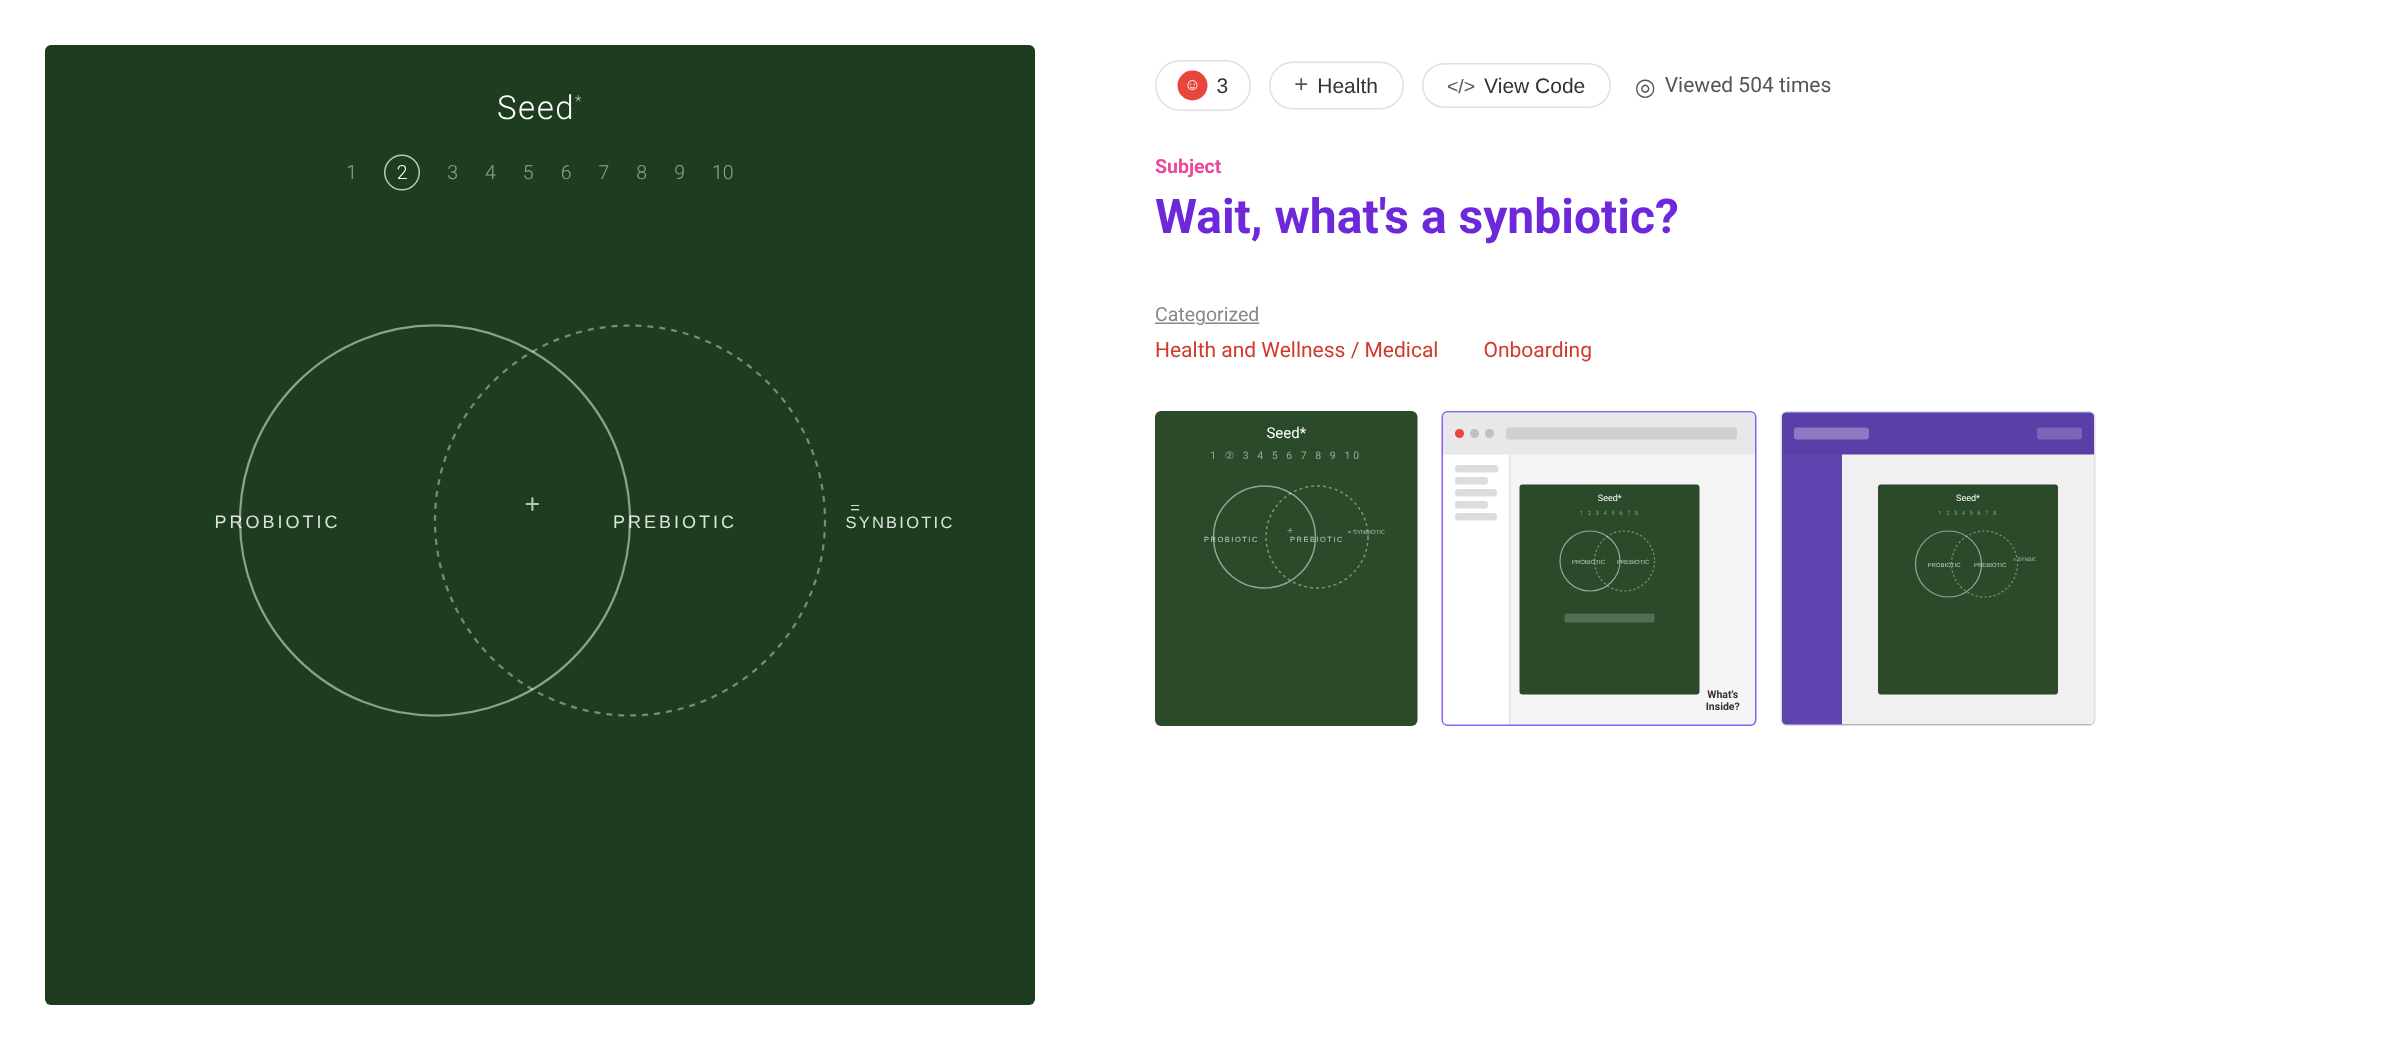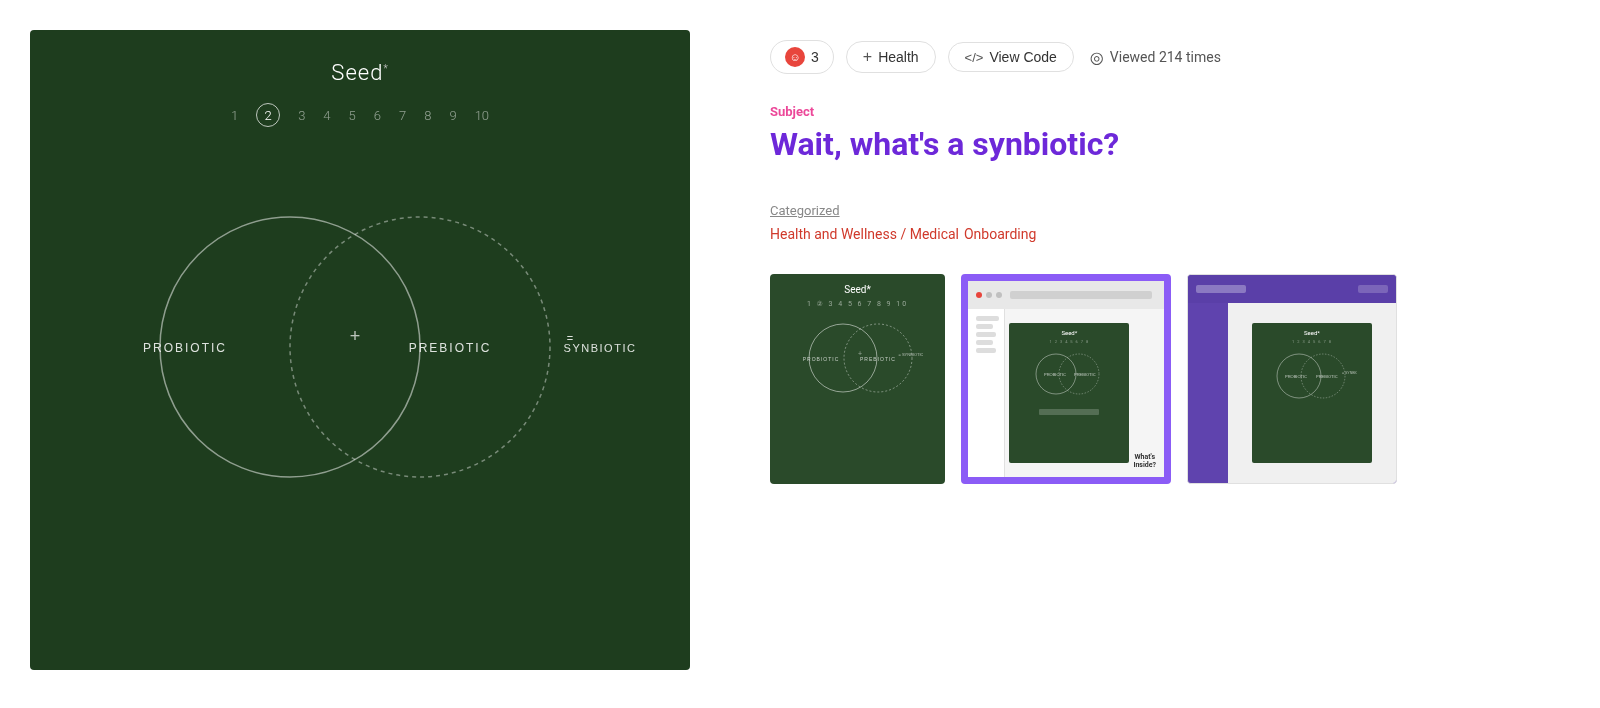--- a/index.html
+++ b/index.html
@@ -207,21 +207,21 @@
 
     
     .categorized-label {
       font-size: 13px;
       color: #888;
       margin-bottom: 8px;
       text-decoration: underline;
     }
     .categories {
       display: flex;
-      gap: 5px;
+      gap: 30px;
       margin-bottom: 32px;
     }
     .category-tag {
       font-size: 14px;
       color: #d0392b;
       cursor: pointer;
       font-weight: 400;
     }
 
     
@@ -276,21 +276,21 @@
     }
     .thumb-venn {
       width: 130px;
       height: 80px;
     }
 
     .thumb-2 {
       width: 210px;
       height: 210px;
       background: #f5f5f5;
-      border: 7px solid #8b5cf6;
+      border: 1px solid #8b5cf6;
       display: flex;
       flex-direction: column;
       overflow: hidden;
     }
     .thumb-2-header {
       background: #e8e8e8;
       height: 28px;
       display: flex;
       align-items: center;
       padding: 0 8px;
@@ -447,21 +447,21 @@
       <span>Health</span>
     </button>
 
     <button class="view-code-btn">
       <span style="font-size:13px;color:#555;">&lt;/&gt;</span>
       <span>View Code</span>
     </button>
 
     <div class="viewed-text">
       <span style="font-size:16px;color:#555;">◎</span>
-      <span>Viewed 214 times</span>
+      <span>Viewed 504 times</span>
     </div>
   </div>
 
   <div class="subject-label">Subject</div>
   <h1 class="subject-title">Wait, what's a synbiotic?</h1>
 
 
   <div class="categorized-label">Categorized</div>
   <div class="categories">
     <span class="category-tag">Health and Wellness / Medical</span>

